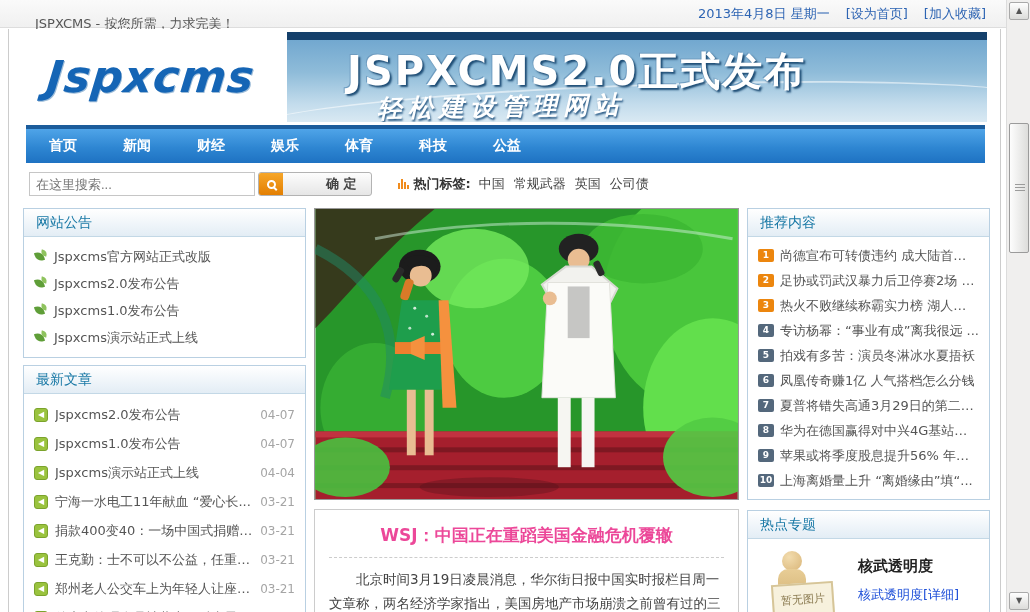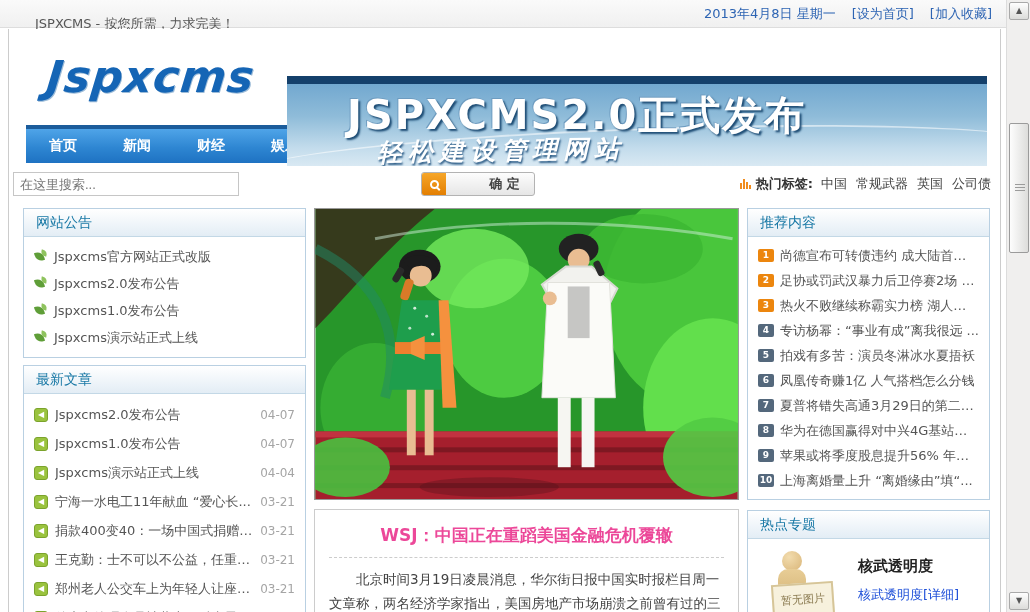--- a/index.html
+++ b/index.html
@@ -2,46 +2,46 @@
 <html><head>
 <meta charset="utf-8">
 <style>
 * { margin:0; padding:0; box-sizing:border-box; }
 html,body { width:1030px; height:612px; overflow:hidden; background:#fff;
   font-family:"DejaVu Sans","Liberation Sans",sans-serif; }
 .topbar { position:absolute; left:0; top:0; width:1006px; height:28px;
   background:linear-gradient(#fafafa,#f0f0f0); border-bottom:1px solid #ddd;
   display:flex; align-items:center; font-size:13px; color:#555; }
 .topbar .slogan { margin-left:35px;margin-top:21px; }
-.topbar .right { margin-left:auto; margin-right:14px; display:flex; gap:16px; color:#2d64b3; }
+.topbar .right { margin-left:auto; margin-right:20px; display:flex; gap:16px; color:#2d64b3; }
 .topbar .right a { color:#2d64b3; text-decoration:none; cursor:pointer; }
 
 .frame { position:absolute; left:8px; top:29px; width:993px; height:583px;
   background:#fff; border-left:1px solid #ccc; border-right:1px solid #ccc; overflow:hidden; }
 
 .header { position:relative; height:96px; }
 .logo { position:absolute; left:38px; top:22px; font-size:44px; font-weight:bold;
   font-style:italic; color:#1565b5; letter-spacing:1px; transform:skewX(-6deg);
   text-shadow:1px 1px 0 #9dbcd8; }
 .banner { position:absolute; left:278px; top:3px; width:700px; height:90px;
-  background:linear-gradient(#6ba3cd,#8fbcd9 45%,#c3dcec 80%,#d9e9f3); overflow:hidden;margin-top:44px; }
+  background:linear-gradient(#6ba3cd,#8fbcd9 45%,#c3dcec 80%,#d9e9f3); overflow:hidden; }
 .banner::before { content:""; position:absolute; left:0; top:0; width:100%; height:8px; background:#14406b; }
 .banner::after { content:""; position:absolute; left:-40px; top:52px; width:800px; height:60px;
   border-top:2px solid rgba(255,255,255,.55); border-radius:50%; transform:rotate(-2deg); }
 .banner-title { position:absolute; left:60px; top:12px; font-size:40px; font-weight:bold;
   color:#fff; letter-spacing:2px; text-shadow:2px 2px 2px #1e4d75, -1px -1px 0 #6e9cc0; z-index:2; }
 .banner-sub { position:absolute; left:90px; top:58px; font-size:25px; font-weight:bold;
   font-style:italic; color:#fff; letter-spacing:6px; transform:rotate(-1deg);
   text-shadow:1px 2px 2px #2a5a85; z-index:2; }
 
 .nav { margin:0 0 0 17px; width:959px; height:38px; border-top:4px solid #1b5c9b;
   background:linear-gradient(#4fa4e8,#2e86d2 55%,#1e72c2); display:flex; align-items:center; }
 .nav .item { color:#fff; font-size:14px; font-weight:bold; padding:0 23px; cursor:pointer;text-align:center; }
 
-.searchrow { display:flex; align-items:center; margin:8px 0 0 4px; height:26px;justify-content:space-between; }
+.searchrow { display:flex; align-items:center; margin:8px 0 0 20px; height:26px; }
 .search-input { width:226px; height:24px; border:1px solid #c6c6c6; padding:0 6px;
   font-size:13px; color:#777; background:#fff; }
 .search-btn { display:flex; align-items:center; height:24px; margin-left:3px;
   border:1px solid #b3b3b3; border-radius:3px; overflow:hidden; cursor:pointer;
   background:linear-gradient(#fdfdfd,#e6e6e6);gap:29px; }
 .mag-wrap { width:24px; height:24px; background:linear-gradient(#f7a82b,#e27d00);
   display:flex; align-items:center; justify-content:center; }
 .mag { width:9px; height:9px; border:2px solid #fff; border-radius:50%; position:relative; }
 .mag::after { content:""; position:absolute; width:2px; height:5px; background:#fff;
   right:-2px; bottom:-4px; transform:rotate(-45deg); }

